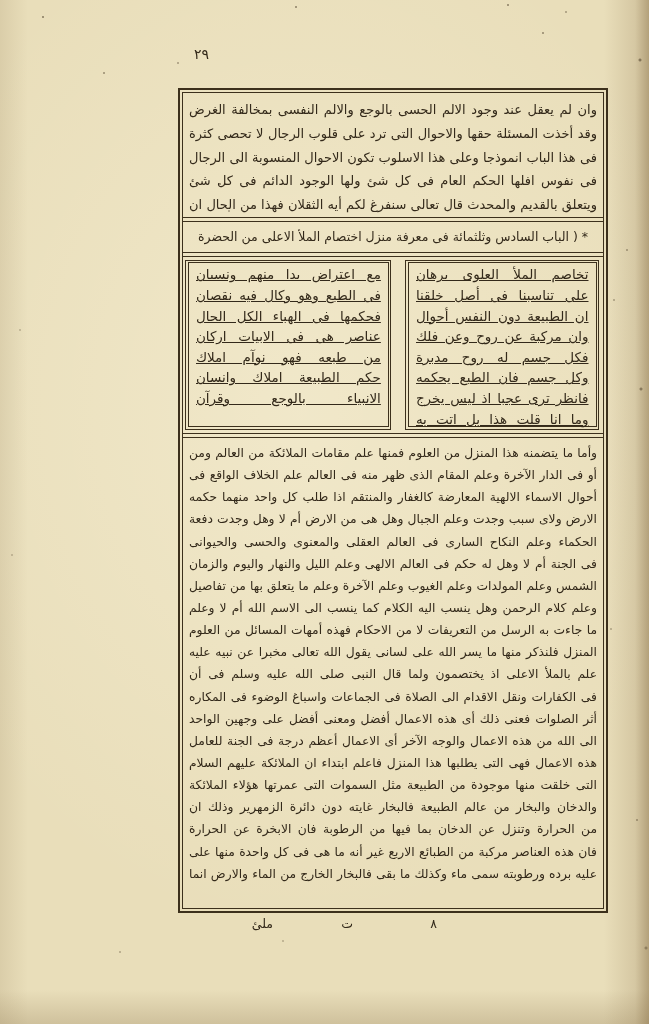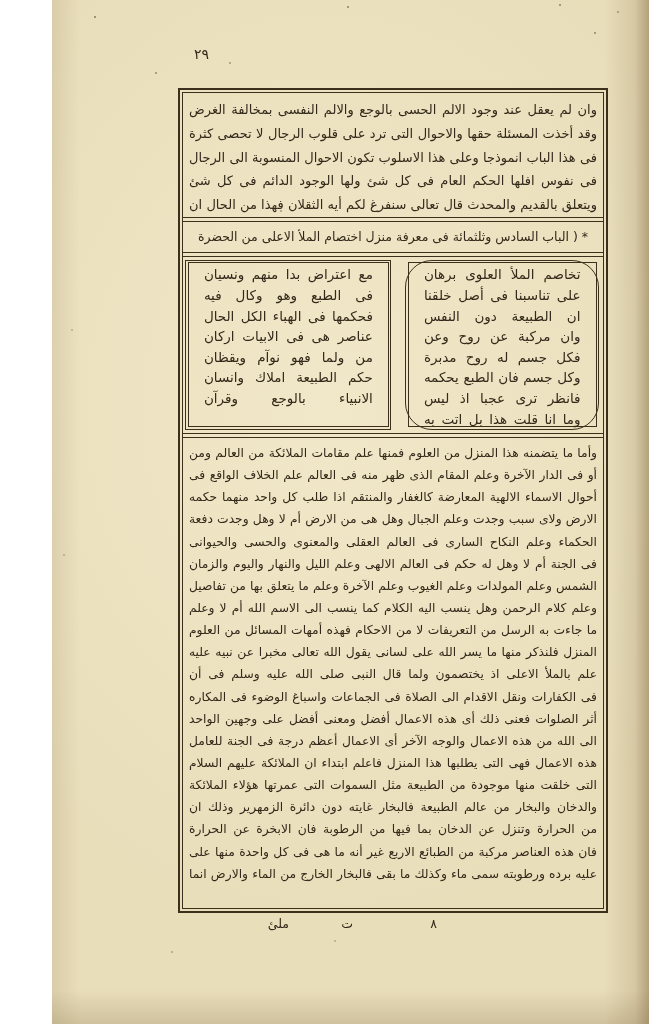--- a/index.html
+++ b/index.html
@@ -1,18 +1,18 @@
 <!DOCTYPE html>
 <html dir="rtl" lang="ar"><head>
 <meta charset="utf-8">
 <style>
   html,body{margin:0;padding:0;}
   .page{
     position:relative;
-    width:597px;height:1024px;
+    width:649px;height:1024px;
     overflow:hidden;
     font-family:"DejaVu Sans",sans-serif;
     color:#33291a;
     background-color:#e9deba;
     background-image:
       radial-gradient(circle 2px at 43px 17px,  rgba(55,40,22,.85), transparent 70%),
       radial-gradient(circle 2px at 104px 73px, rgba(55,40,22,.7),  transparent 70%),
       radial-gradient(circle 2px at 178px 63px, rgba(55,40,22,.6),  transparent 70%),
       radial-gradient(circle 2px at 220px 184px,rgba(55,40,22,.8),  transparent 70%),
       radial-gradient(circle 2px at 229px 211px,rgba(55,40,22,.6),  transparent 70%),
@@ -73,32 +73,32 @@
   .poem-row{
     display:flex; gap:14px;
     padding:3px 4px; height:176px;
     box-sizing:border-box;
   }
   .pbox{
     border:1.6px solid #3c301c; padding:1.5px;
     box-sizing:border-box; flex:0 0 auto;
     background:transparent;
   }
-  .pbox.first{ width:47%;border-radius:27px; }
+  .pbox.first{ width:47%; }
   .pbox.second{ width:50%; }
   .pbox-in{
     border:1px solid #3c301c; height:100%;
-    box-sizing:border-box; padding:1px 15px;
+    box-sizing:border-box; padding:1px 7px;text-decoration:underline;
   }
   .pbox .line{ font-size:13.5px; line-height:20.6px; height:20.6px; }
   .body-block{ padding:4px 6px 0 6px; flex:1; }
   .body-block .line{ font-size:12.3px; line-height:22.15px; height:22.15px; }
   .footer-marks{ position:absolute; top:916px; right:0; width:649px; height:20px; font-size:12.5px; }
   .fmark{ position:absolute; top:0; }
-  .fmark.catch{ right:360px; }
+  .fmark.catch{ right:376px; }
   .fmark.sig-letter{ right:296px; }
   .fmark.quire{ right:212px; }
 </style>
 </head>
 <body>
 
 <div class="page">
 
   <div class="folio">٢٩</div>
 
@@ -131,21 +131,21 @@
               <div class="line">فانظر ترى عجبا اذ ليس يخرج عن</div>
               <div class="line">وما انا قلت هذا بل اتت به</div>
             </div>
         </div>
         <div class="pbox second">
           <div class="pbox-in">
               <div class="line">مع اعتراض بدا منهم ونسيان</div>
               <div class="line">فى الطبع وهو وكال فيه نقصان</div>
               <div class="line">فحكمها فى الهباء الكل الحال</div>
               <div class="line">عناصر هى فى الابيات اركان</div>
-              <div class="line">من ولما فهو نوآم ويقظان</div>
+              <div class="line">من طبعه فهو نوآم املاك</div>
               <div class="line">حكم الطبيعة املاك وانسان</div>
               <div class="line">الانبياء بالوجع وقرآن</div>
             </div>
         </div>
       </div>
 
       <div class="hrule"></div>
 
       <div class="body-block">
           <div class="line">وأما ما يتضمنه هذا المنزل من العلوم فمنها علم مقامات الملائكة من العالم ومن يتبعهم وهل يعلم ذلك هنا</div>

